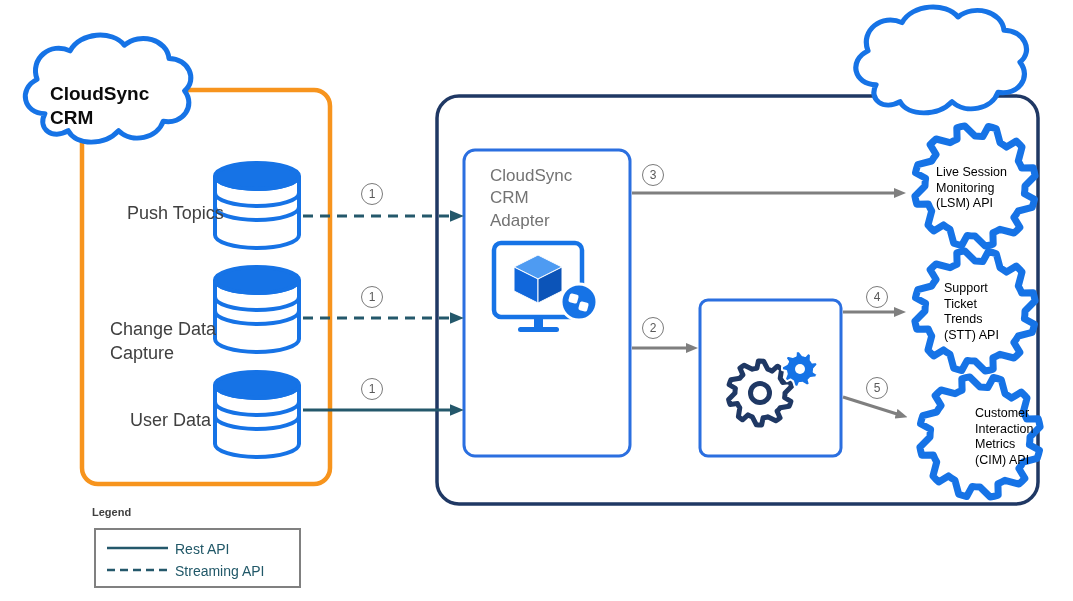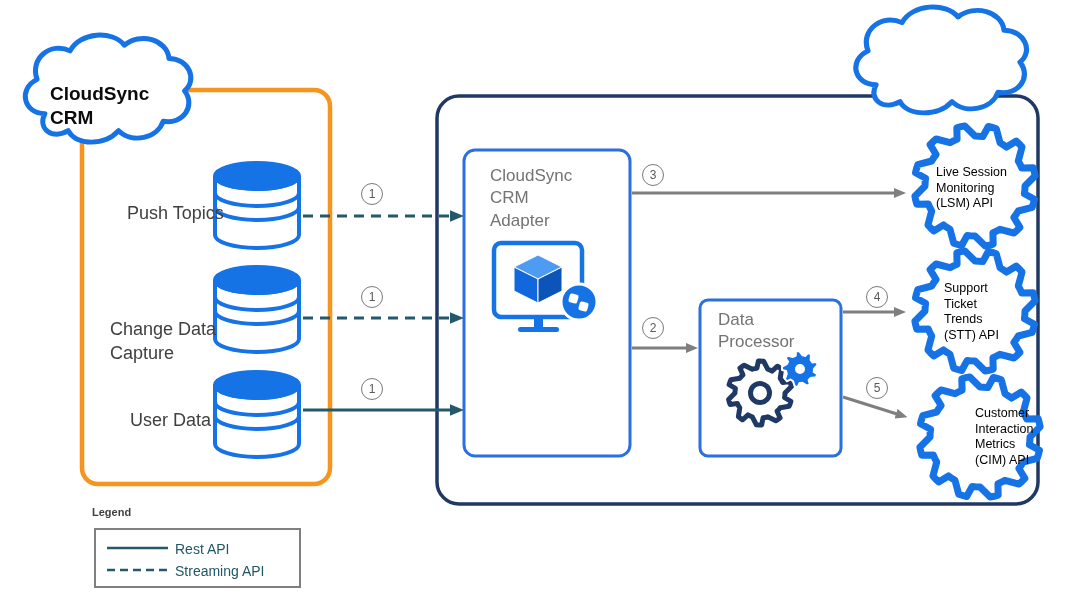--- a/index.html
+++ b/index.html
@@ -124,22 +124,20 @@
 CRM</div>
 
   <div class="lbl lbl-ds lbl-ds1">Push Topics</div>
   <div class="lbl lbl-ds lbl-ds2">Change Data
 Capture</div>
   <div class="lbl lbl-ds lbl-ds3">User Data</div>
 
   <div class="lbl lbl-box lbl-adapter">CloudSync
 CRM
 Adapter</div>
-  <div class="lbl lbl-box lbl-dp">Data
-Processor</div>
 
   <div class="lbl lbl-api lbl-stt">Support
 Ticket
 Trends
 (STT) API</div>
   <div class="lbl lbl-api lbl-lsm">Live Session
 Monitoring
 (LSM) API</div>
   <div class="lbl lbl-api lbl-cim">Customer
 Interaction

